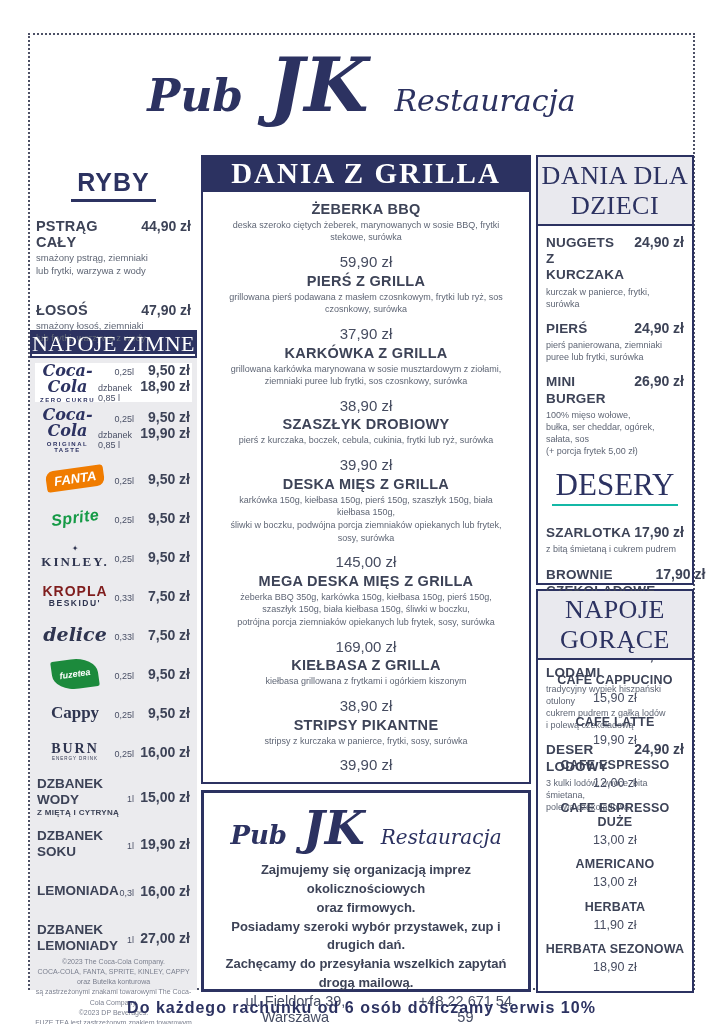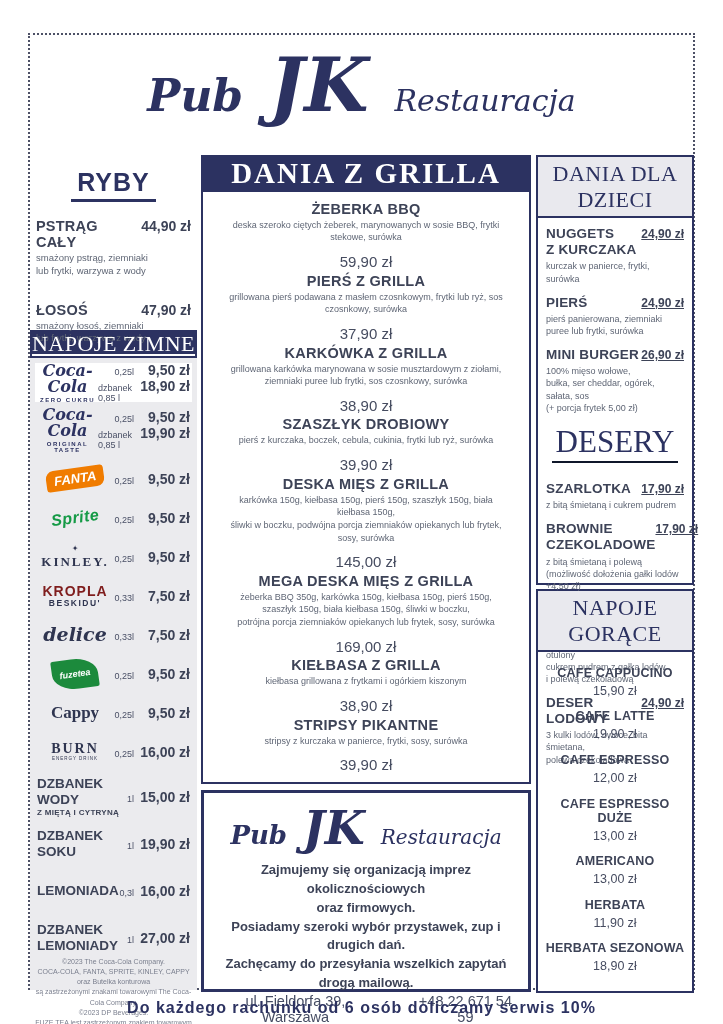--- a/index.html
+++ b/index.html
@@ -88,29 +88,29 @@
   
   .info-box { margin-top:6px; height:202px; border:3px solid #2c3261; background:#fff;
               text-align:center; padding:8px 6px 6px; display:flex; flex-direction:column; }
   .info-lines { margin-top:6px; }
   .info-line { font-size:13px; font-weight:700; color:#3d4357; line-height:1.45; white-space:pre-line; }
   .contact-row { display:flex; justify-content:center; gap:28px; font-size:14.5px; color:#454c63; margin-top:auto; }
 
   
   .kids-box { height:430px; border:2px solid #2c3261; background:#fff; }
   .band-header { background:#e9e9ee; border-bottom:2px solid #2c3261; text-align:center;
-                 font-family:"Liberation Serif", serif; font-size:22px; color:#2c3261;
+                 font-family:"Liberation Serif", serif; font-size:26px; color:#2c3261;
                  padding:4px 0 3px; letter-spacing:.5px; }
   .kids-items { padding:8px 8px 0; }
   .kids-items .menu-item { margin-bottom:10px; }
   .kids-items .mi-name { font-size:13.5px; line-height:1.2; }
-  .kids-items .mi-price{ font-size:12px;text-decoration:underline; }
+  .kids-items .mi-price{ font-size:14px; }
   .kids-items .mi-desc { font-size:9px; }
   .desery-title { width:max-content; margin:8px auto 10px; font-family:"Liberation Serif", serif;
-                  font-size:31px; color:#2c3261; border-bottom:2px solid #0f172a; padding:0 4px 1px; }
+                  font-size:31px; color:#2c3261; border-bottom:2px solid #14b8a6; padding:0 4px 1px; }
   .hot-box { margin-top:4px; height:404px; border:2px solid #2c3261; background:#fff;
              display:flex; flex-direction:column; }
   .hot-items { flex:1; display:flex; flex-direction:column; justify-content:space-evenly;
                text-align:center; padding:2px 4px 6px; }
   .hot-name { font-size:12.5px; font-weight:700; letter-spacing:.2px; }
   .hot-price{ font-size:12.5px; color:#464c60; margin-top:4px; }
 
   
   .page-footer { position:absolute; left:0; right:0; top:999px; text-align:center;
                  font-size:16px; font-weight:700; color:#2c3261; letter-spacing:1px; }

